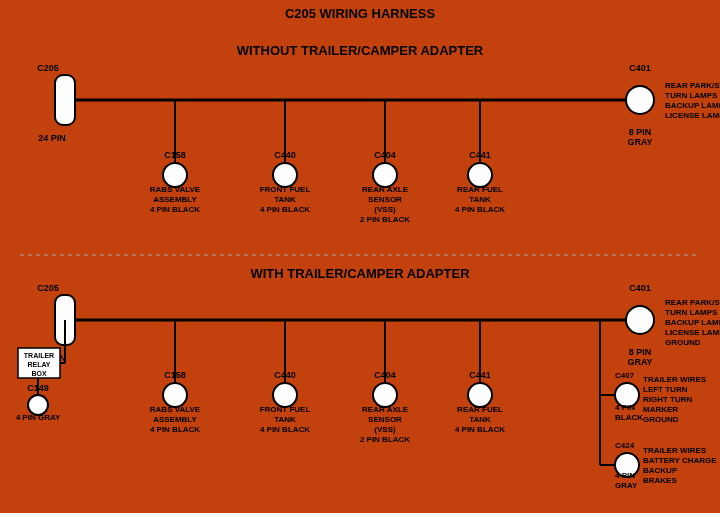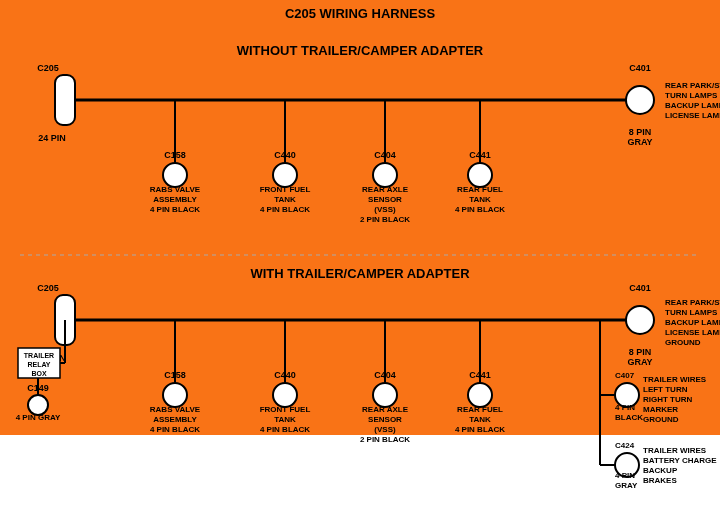--- a/index.html
+++ b/index.html
@@ -6,23 +6,23 @@
     body {
       background: #fff;
       font-family: Arial, sans-serif;
       width: 720px;
       height: 517px;
       overflow: hidden;
       position: relative;
     }
     .diagram-container {
       width: 720px;
-      height: 435px;
+      height: 513px;
       position: relative;
-      background: #f97316;
+      background: #c2410c;
       padding-left: 8px;
     }
     svg {
       position: absolute;
       top: 0;
       left: 0;
       width: 720px;
       height: 517px;
     }
     .label {

